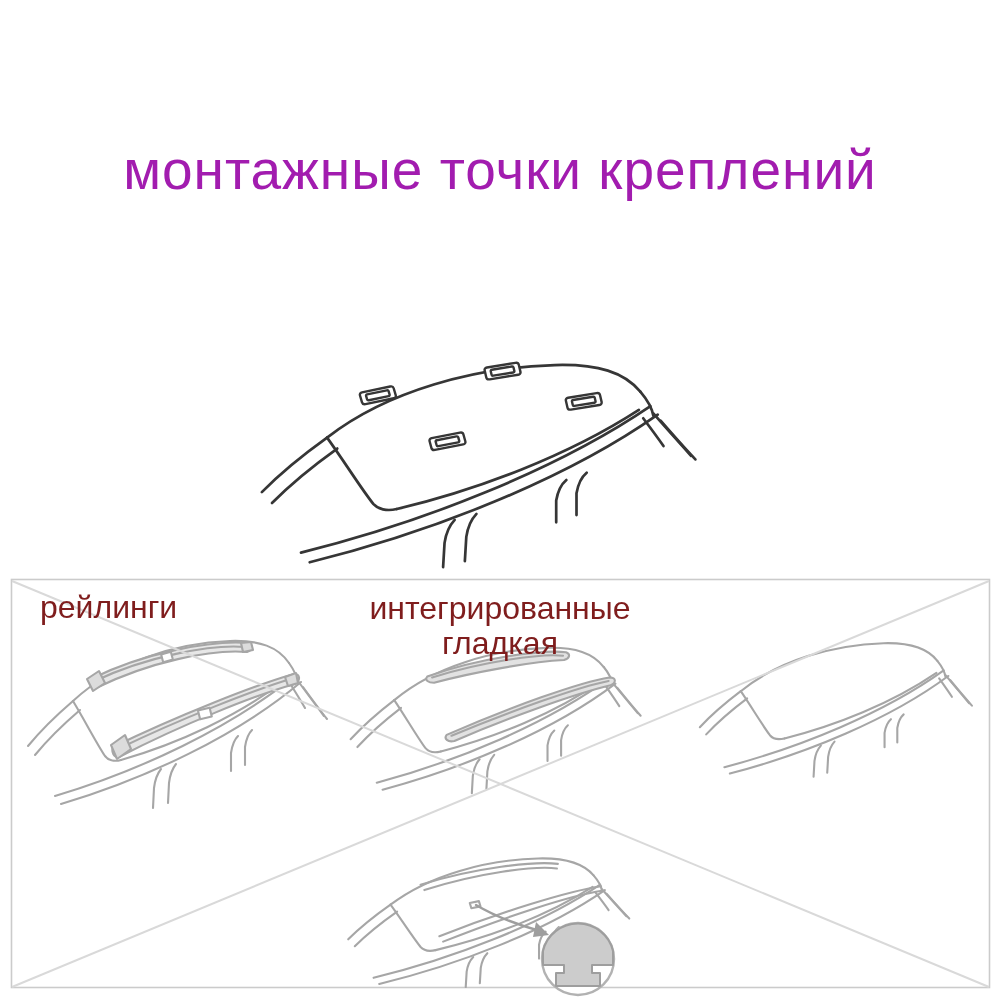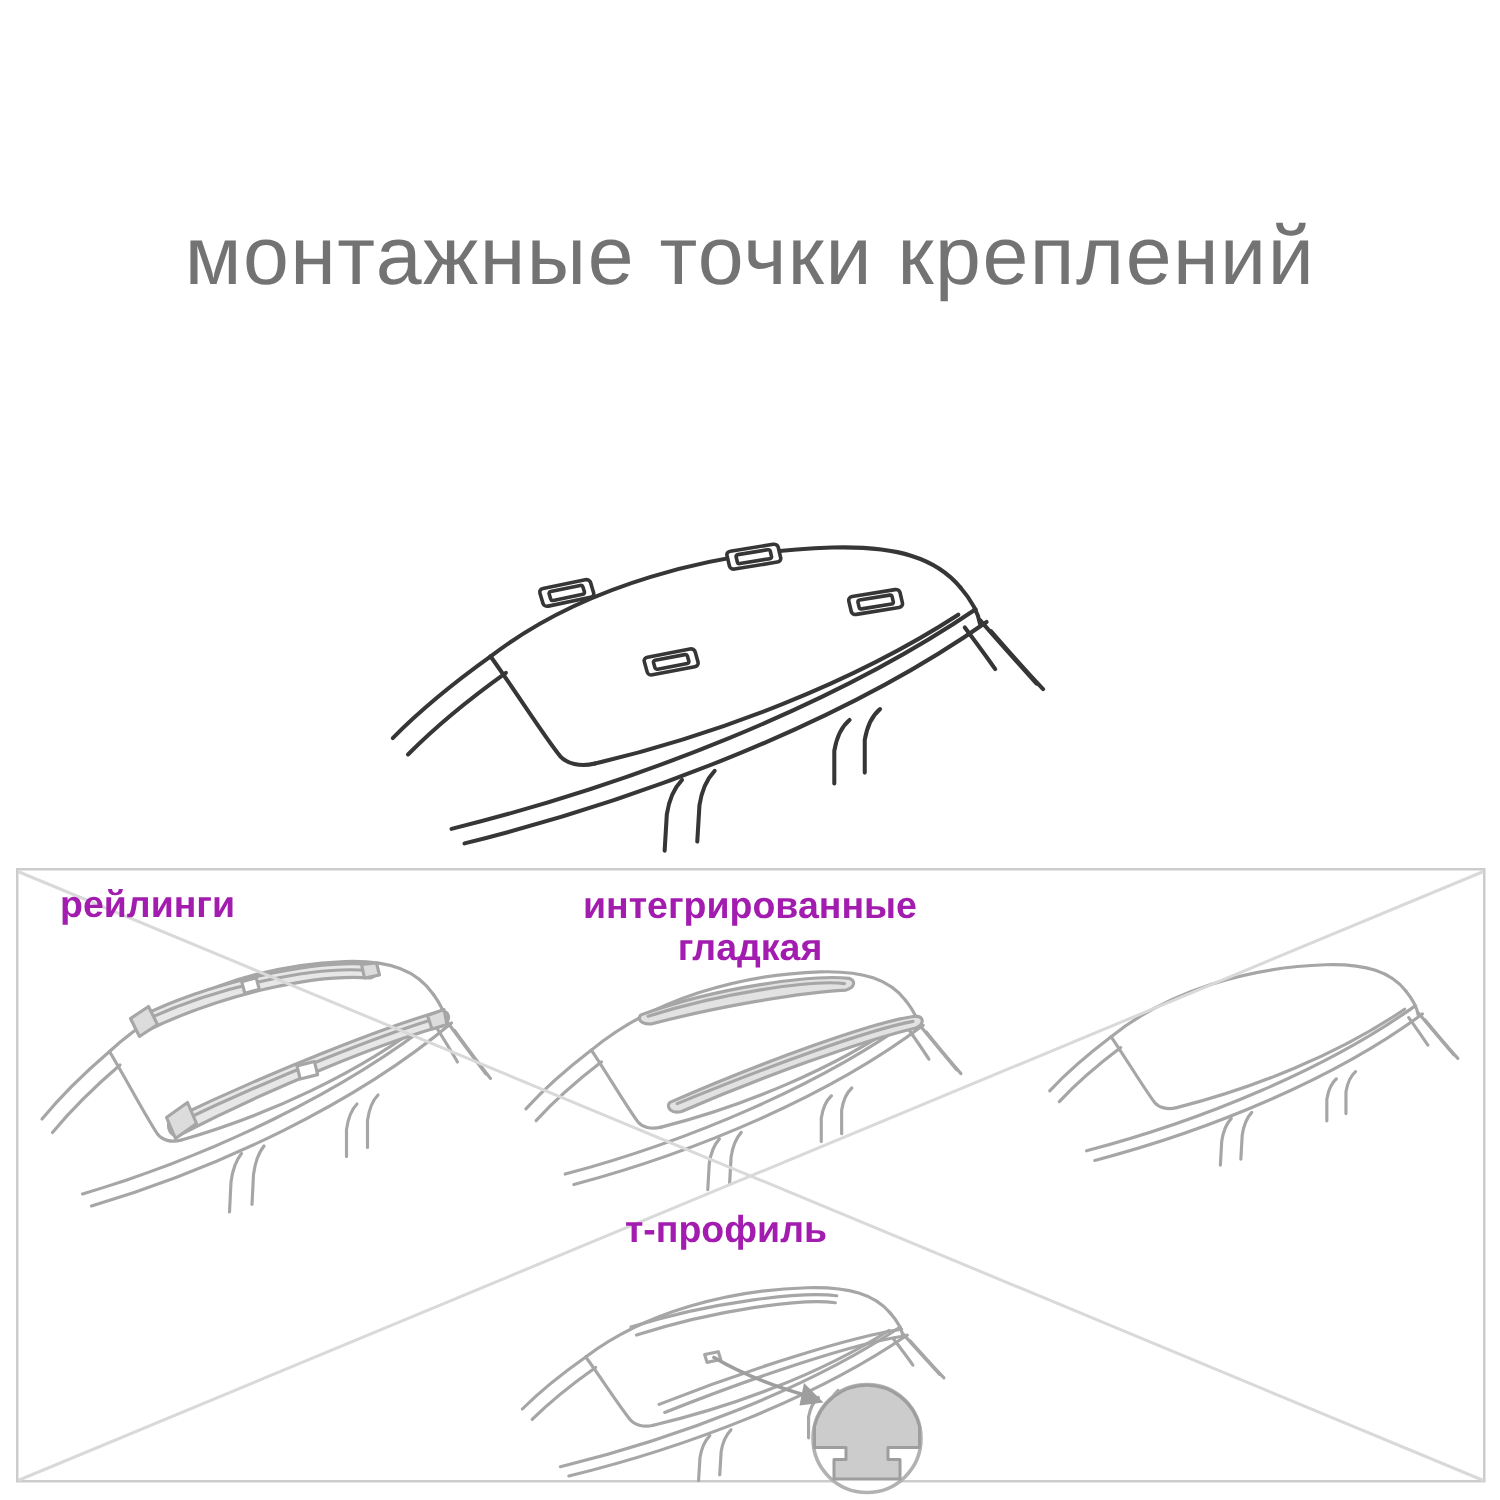--- a/index.html
+++ b/index.html
@@ -1,21 +1,21 @@
 <!DOCTYPE html>
 <html><head>
 <meta charset="utf-8">
 <style>
   html,body{margin:0;padding:0;background:#ffffff;}
   .page{position:relative;width:1000px;height:1000px;background:#ffffff;overflow:hidden;
         font-family:"Liberation Sans","DejaVu Sans",sans-serif;}
   .title{position:absolute;left:0;top:138px;width:1000px;margin:0;text-align:center;
-         font-weight:400;font-size:55px;letter-spacing:1px;color:#737373;}
+         font-weight:400;font-size:55px;letter-spacing:1px;color:#a21caf;}
   .art{position:absolute;left:0;top:0;}
-  .roof-label{position:absolute;color:#a21caf;font-size:25px;line-height:1.1;text-align:center;font-weight:bold;}
+  .roof-label{position:absolute;color:#7f1d1d;font-size:32px;line-height:1.1;text-align:center;}
   .lbl-railings{left:40px;top:590px;width:130px;text-align:left;}
   .lbl-integrated{left:350px;top:591px;width:300px;}
   .lbl-smooth{left:758px;top:588px;width:178px;}
   .lbl-tprofile{left:384px;top:807px;width:200px;}
 </style>
 </head>
 <body>
 
 <div class="page">
 
@@ -121,15 +121,14 @@
     </g>
 
     <g stroke="#d9d9d9" stroke-width="2">
       <line x1="12" y1="581" x2="989" y2="987"></line>
       <line x1="12" y1="987" x2="989" y2="581"></line>
     </g>
   </svg>
 
   <div class="roof-label lbl-railings">рейлинги</div>
   <div class="roof-label lbl-integrated">интегрированные гладкая</div>
-  <div class="roof-label lbl-tprofile">т-профиль</div>
 
 </div>
 
 </body></html>

